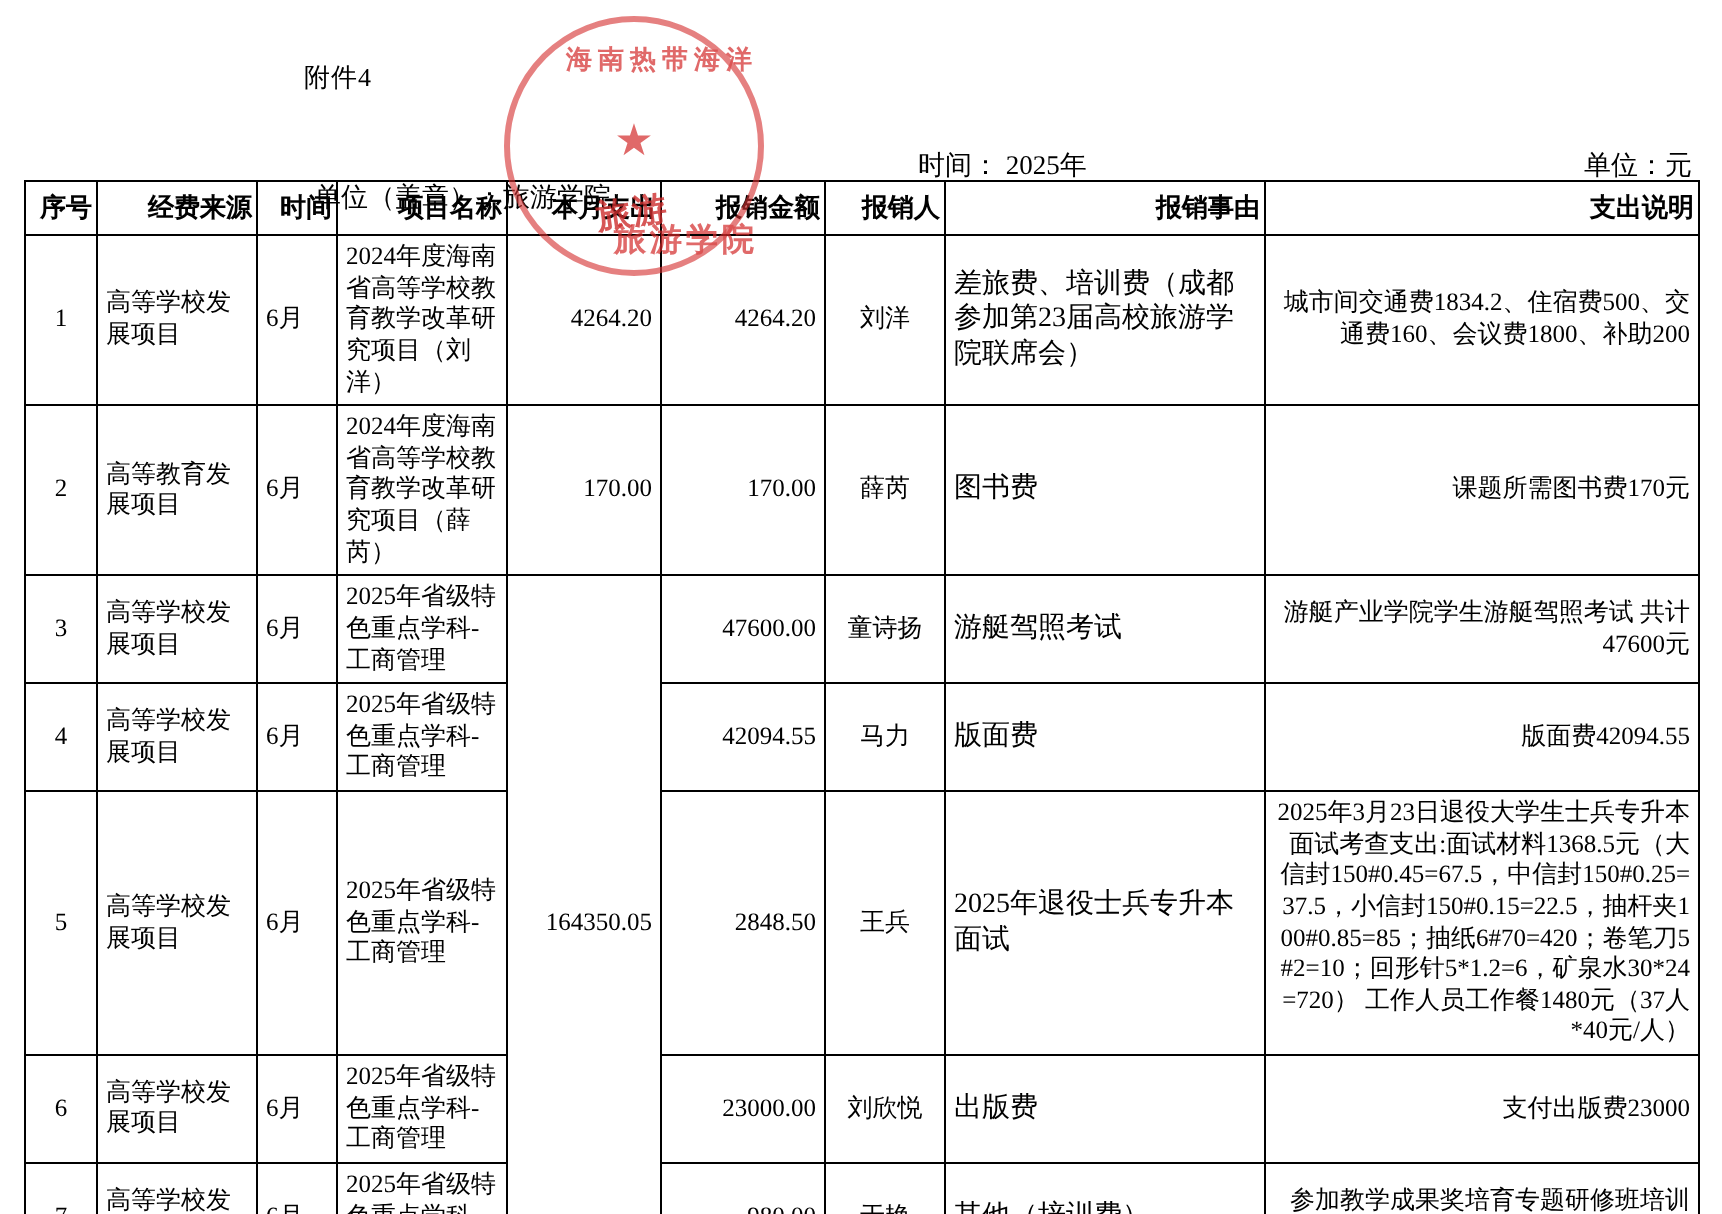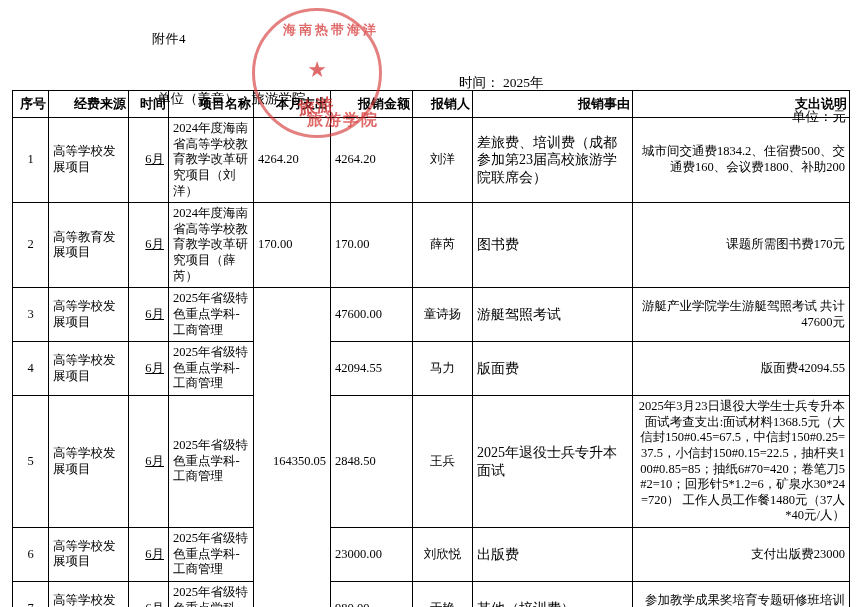--- a/index.html
+++ b/index.html
@@ -59,21 +59,20 @@
     position: absolute;
     left: 447px;
     top: 0;
     white-space: nowrap;
   }
   .subline .currency {
     position: absolute;
     right: 3px;
     top: 0;
     white-space: nowrap;
-    margin-top: 34px;
   }
 
   
   .seal {
     position: absolute;
     left: 252px;
     top: 8px;
     width: 124px;
     height: 124px;
     border: 3px solid rgba(214, 49, 49, 0.75);
@@ -139,22 +138,22 @@
     font-weight: bold;
     font-size: 13px;
     height: 22px;
     padding: 2px 2px;
   }
   td.c { text-align: center; }
   td.src { text-align: left; padding-left: 6px; font-size: 12.5px; }
   td.proj { text-align: left; padding-left: 5px; font-size: 12.5px; }
   td.reason { text-align: left; font-size: 14px; }
   td.desc { text-align: right; padding-left: 6px; font-size: 12.5px; }
-  td.amt { padding-right: 14px; }
-  td.month { text-align: right; text-decoration: underline; }
+  td.amt { text-align: right; padding-right: 14px; }
+  td.month { text-align: left; }
   td.seq { text-align: center; }
   .monthspend {
     text-align: right;
     padding-right: 10px;
     vertical-align: bottom;
   }
 </style>
 </head>
 <body>
 

